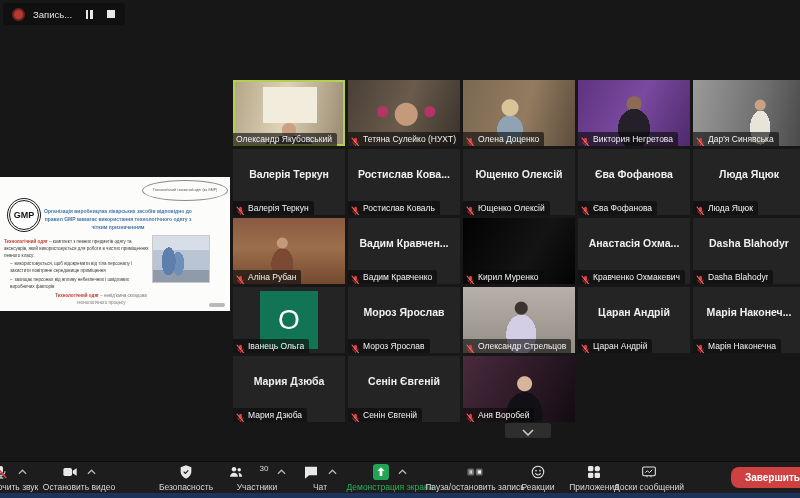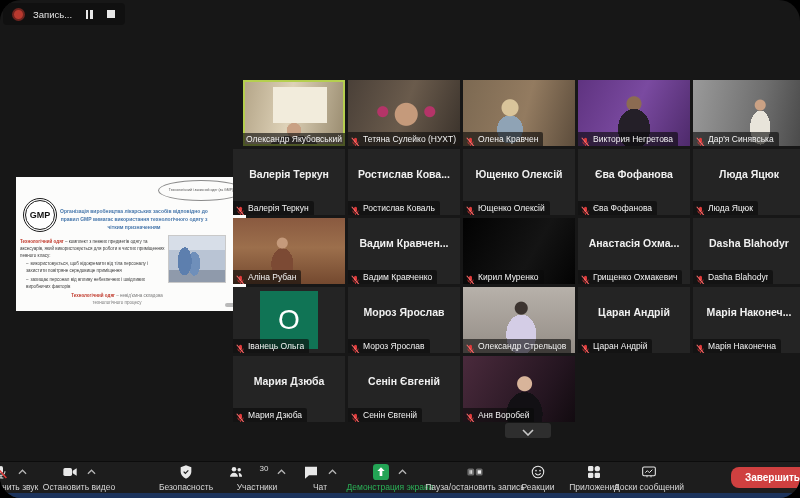--- a/index.html
+++ b/index.html
@@ -1,29 +1,29 @@
 <!DOCTYPE html>
 <html><head>
 <meta charset="utf-8">
 <style>
   html,body{margin:0;padding:0;background:#000;}
   #screen{position:relative;width:800px;height:498px;background:#171717;overflow:hidden;
-          font-family:"Liberation Sans",sans-serif;color:#e8e8e8;border-radius:21px;}
+          font-family:"Liberation Sans",sans-serif;color:#e8e8e8;}
 
   
   .rec-pill{position:absolute;left:3px;top:3px;width:122px;height:22px;background:#101010;
             border-radius:4px;display:flex;align-items:center;z-index:30;}
   .rec-dot{width:9px;height:9px;border-radius:50%;background:#b8392f;border:2px solid #6e241f;margin:0 8px 0 9px;}
   .rec-text{font-size:9.5px;color:#e3e3e3;flex:1;}
   .rec-btn{width:16px;height:14px;display:flex;align-items:center;justify-content:center;margin-right:6px;cursor:pointer;}
   .rec-pause span{display:inline-block;width:2.5px;height:9px;background:#e8e8e8;margin:0 1px;}
   .rec-stop span{display:inline-block;width:8px;height:8px;background:#e8e8e8;}
 
   
-  .slide{position:absolute;left:0;top:177px;width:230px;height:134px;background:#fcfcfb;overflow:hidden;margin-left:16px;}
+  .slide{position:absolute;left:0;top:177px;width:230px;height:134px;background:#fcfcfb;overflow:hidden;}
   .gmp-logo{position:absolute;left:7px;top:21px;width:28px;height:28px;border:3px double #1c1c1c;
             border-radius:50%;display:flex;align-items:center;justify-content:center;
             font-weight:bold;font-size:9px;color:#111;letter-spacing:0;background:#fff;}
   .slide-title{position:absolute;left:42px;top:31px;width:152px;text-align:center;color:#4576ab;
                font-size:5px;line-height:1.55;font-weight:bold;}
   .slide-oval{position:absolute;left:142px;top:3px;width:82px;height:17px;border:1px solid #8a8a8a;
               border-radius:50%;display:flex;align-items:center;justify-content:center;text-align:center;
               font-size:3.5px;color:#555;line-height:1.3;padding:1px;}
   .slide-body{position:absolute;left:4px;top:62px;width:146px;font-size:4.5px;line-height:1.5;color:#3a3a3a;}
   .slide-body .lead{color:#c0392b;font-weight:bold;}
@@ -37,21 +37,21 @@
                  linear-gradient(#d7dee8 0 30%, #b9c4d4 30% 75%, #8f9aab 75%);}
   .slide-footer{position:absolute;left:42px;top:116px;width:118px;font-size:4.5px;line-height:1.5;
                 text-align:center;color:#7a7a7a;}
   .slide-footer .lead{color:#c0392b;font-weight:bold;}
   .slide-mark{position:absolute;right:5px;bottom:4px;width:16px;height:4px;border-radius:2px;background:#b9b9b9;}
 
   
   .grid{position:absolute;left:233px;top:80px;width:567px;height:342px;overflow:hidden;
         display:grid;grid-template-columns:repeat(5,112px);grid-auto-rows:66px;gap:3px;}
   .tile{position:relative;background:#242424;overflow:hidden;cursor:pointer;}
-  .tile.active{outline:2px solid #b5cf4f;outline-offset:-2px;margin-left:10px;}
+  .tile.active{outline:2px solid #b5cf4f;outline-offset:-2px;}
   .center-name{position:absolute;left:4px;right:4px;top:38%;transform:translateY(-50%);
                text-align:center;font-weight:bold;font-size:10.5px;color:#f0f0f0;
                white-space:nowrap;overflow:hidden;}
   .tile-label{position:absolute;left:0;bottom:0;max-width:96%;display:flex;align-items:center;
               background:rgba(10,10,10,.62);padding:1px 5px 2px 3px;border-radius:0 2px 0 0;}
   .tile-label .mic{width:9px;height:11px;margin-right:3px;flex:none;}
   .tile-label span.txt{font-size:8.5px;color:#f2f2f2;white-space:nowrap;overflow:hidden;text-overflow:ellipsis;}
   .avatar-box{position:absolute;left:50%;top:50%;transform:translate(-50%,-50%);width:58px;height:58px;
               display:flex;align-items:center;justify-content:center;font-size:28px;font-weight:300;color:#fff;}
 
@@ -175,21 +175,21 @@
         </div>
       </div>
       <div class="tile bg-cam-olena">
         <div class="tile-label">
           <span class="mic"><svg viewBox="0 0 12 14">
               <rect x="4" y="1" width="4" height="6.5" rx="2" fill="#e03a3a"></rect>
               <path d="M2.4 6.2a3.6 3.6 0 0 0 7.2 0" stroke="#e03a3a" stroke-width="1" fill="none"></path>
               <line x1="6" y1="10" x2="6" y2="12.5" stroke="#e03a3a" stroke-width="1"></line>
               <line x1="1" y1="1" x2="11" y2="13" stroke="#ff6b6b" stroke-width="1.4"></line>
             </svg></span>
-          <span class="txt">Олена Кравчен</span>
+          <span class="txt">Олена Доценко</span>
         </div>
       </div>
       <div class="tile bg-cam-viktoria">
         <div class="tile-label">
           <span class="mic"><svg viewBox="0 0 12 14">
               <rect x="4" y="1" width="4" height="6.5" rx="2" fill="#e03a3a"></rect>
               <path d="M2.4 6.2a3.6 3.6 0 0 0 7.2 0" stroke="#e03a3a" stroke-width="1" fill="none"></path>
               <line x1="6" y1="10" x2="6" y2="12.5" stroke="#e03a3a" stroke-width="1"></line>
               <line x1="1" y1="1" x2="11" y2="13" stroke="#ff6b6b" stroke-width="1.4"></line>
             </svg></span>
@@ -303,21 +303,21 @@
       </div>
       <div class="tile">
         <div class="center-name">Анастасія Охма...</div>
         <div class="tile-label">
           <span class="mic"><svg viewBox="0 0 12 14">
               <rect x="4" y="1" width="4" height="6.5" rx="2" fill="#e03a3a"></rect>
               <path d="M2.4 6.2a3.6 3.6 0 0 0 7.2 0" stroke="#e03a3a" stroke-width="1" fill="none"></path>
               <line x1="6" y1="10" x2="6" y2="12.5" stroke="#e03a3a" stroke-width="1"></line>
               <line x1="1" y1="1" x2="11" y2="13" stroke="#ff6b6b" stroke-width="1.4"></line>
             </svg></span>
-          <span class="txt">Грищенко Охмакевич</span>
+          <span class="txt">Кравченко Охмакевич</span>
         </div>
       </div>
       <div class="tile">
         <div class="center-name">Dasha Blahodyr</div>
         <div class="tile-label">
           <span class="mic"><svg viewBox="0 0 12 14">
               <rect x="4" y="1" width="4" height="6.5" rx="2" fill="#e03a3a"></rect>
               <path d="M2.4 6.2a3.6 3.6 0 0 0 7.2 0" stroke="#e03a3a" stroke-width="1" fill="none"></path>
               <line x1="6" y1="10" x2="6" y2="12.5" stroke="#e03a3a" stroke-width="1"></line>
               <line x1="1" y1="1" x2="11" y2="13" stroke="#ff6b6b" stroke-width="1.4"></line>

